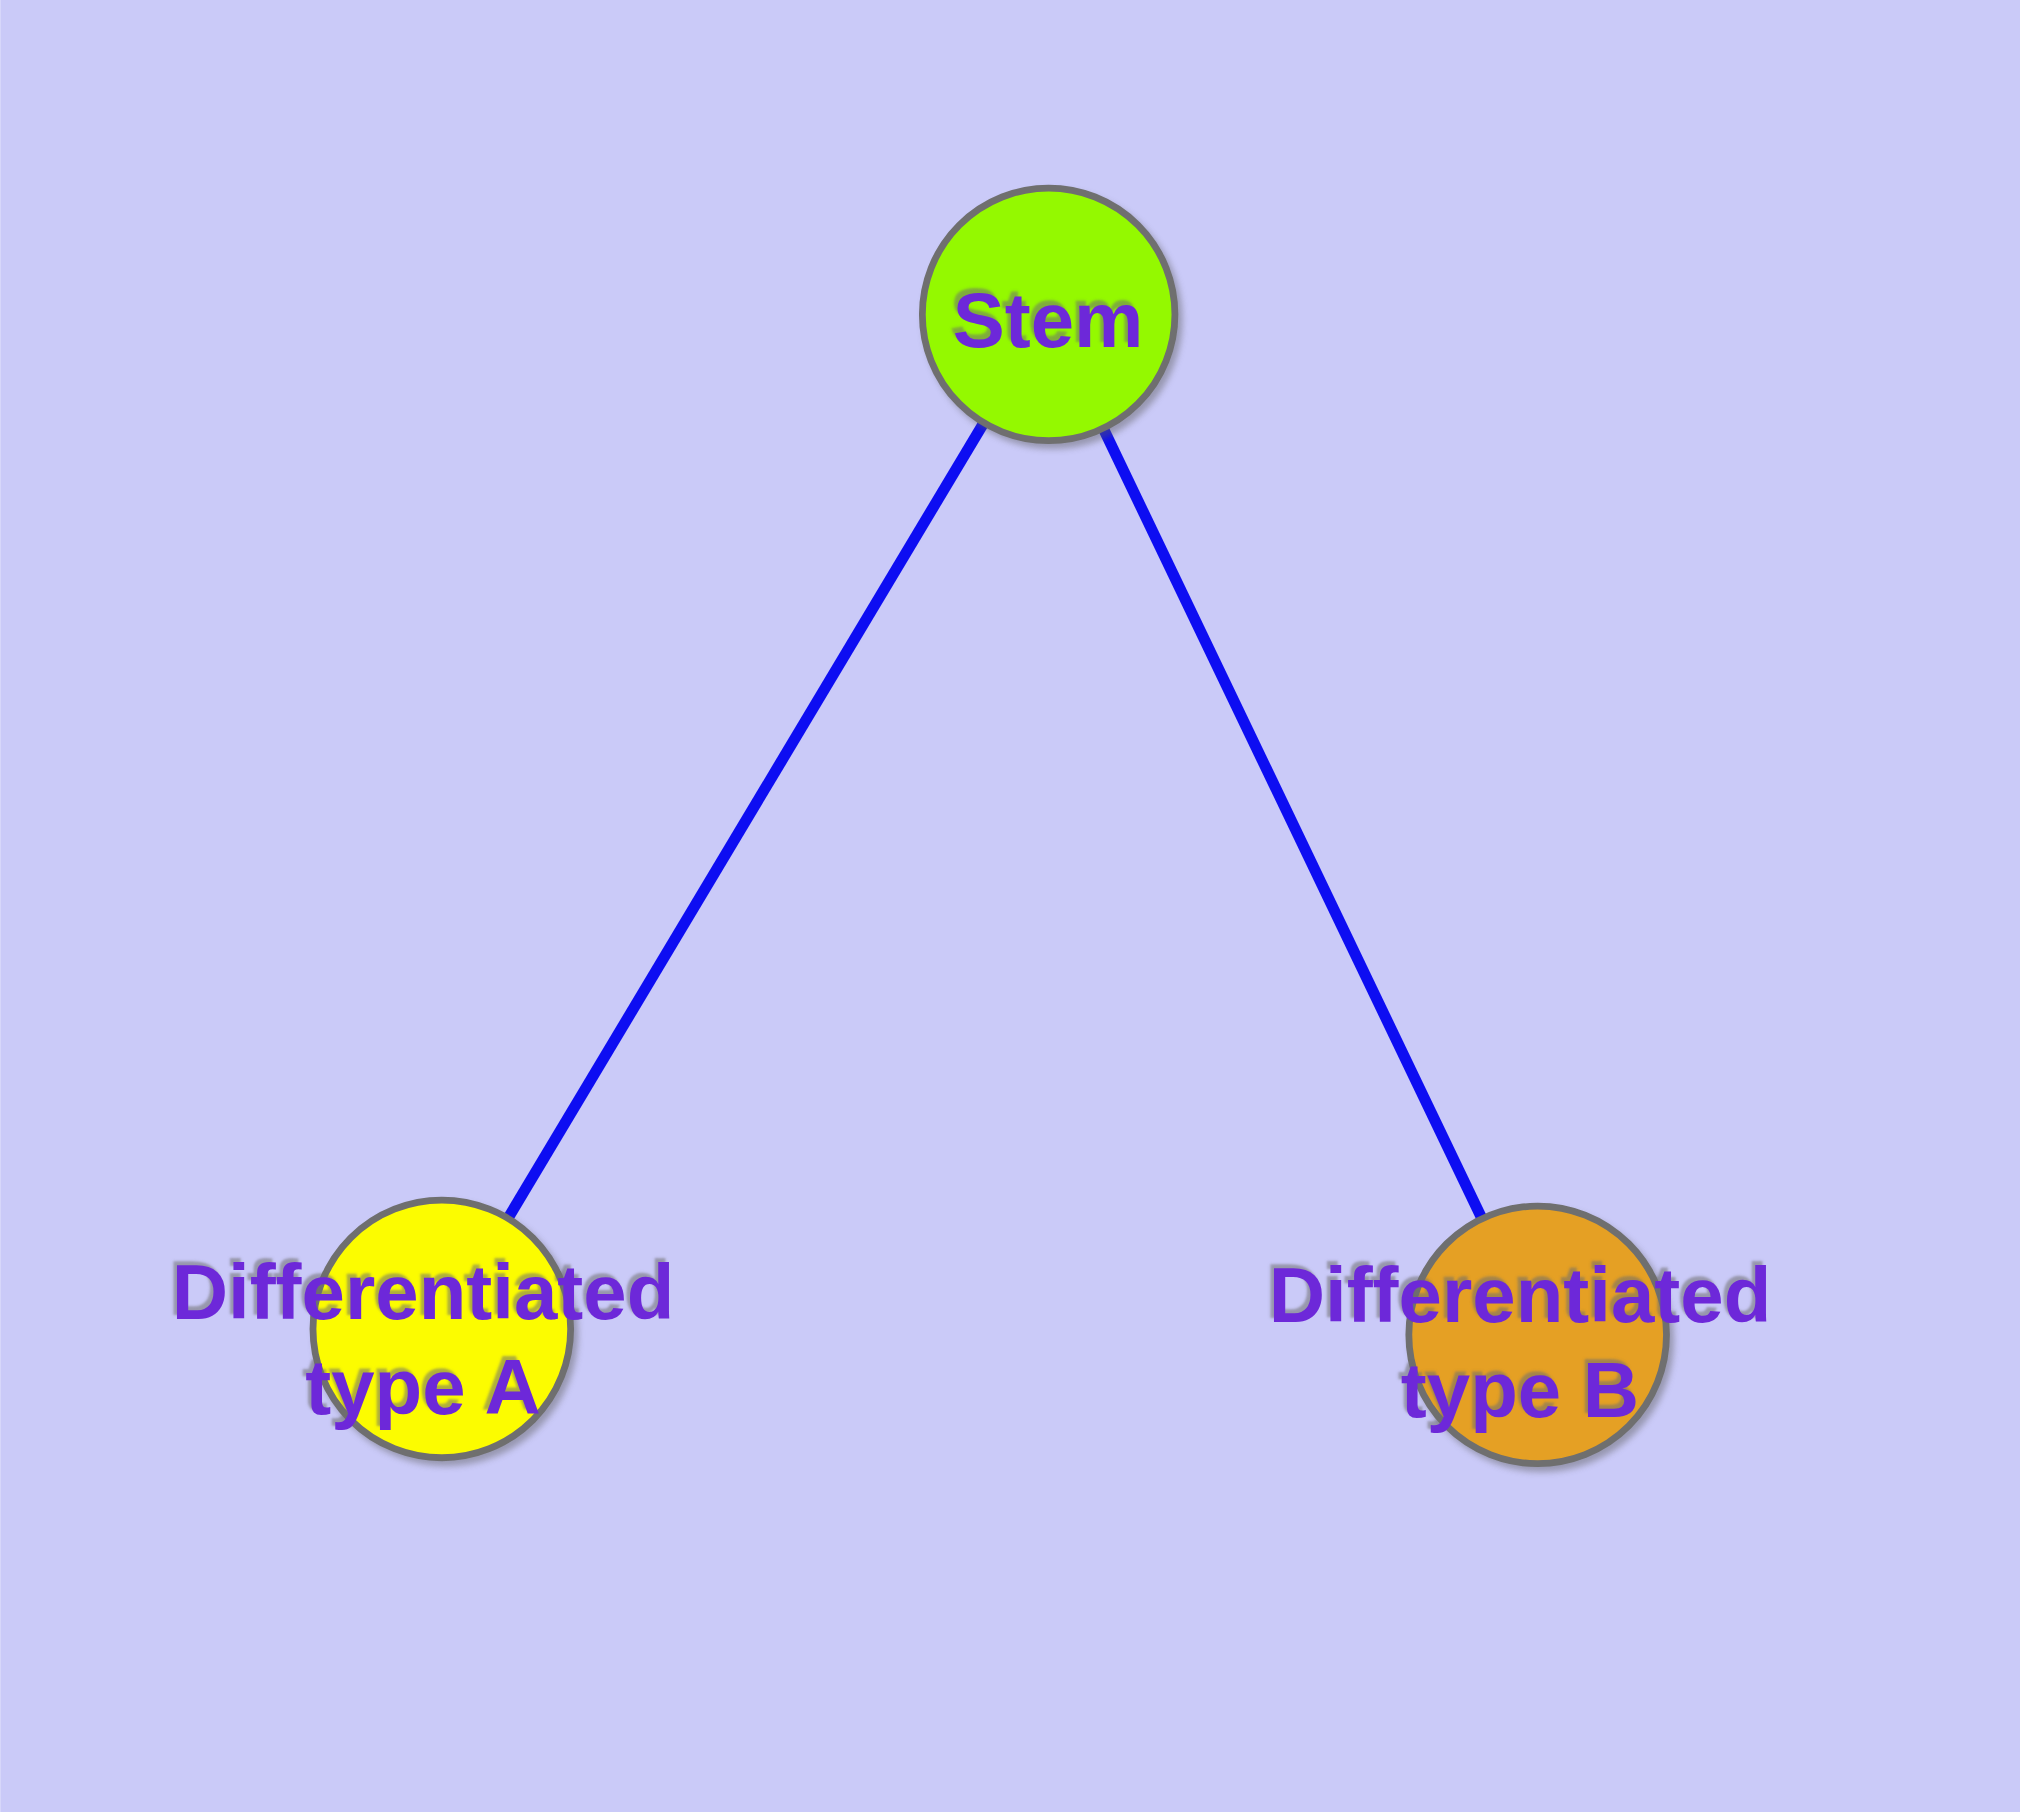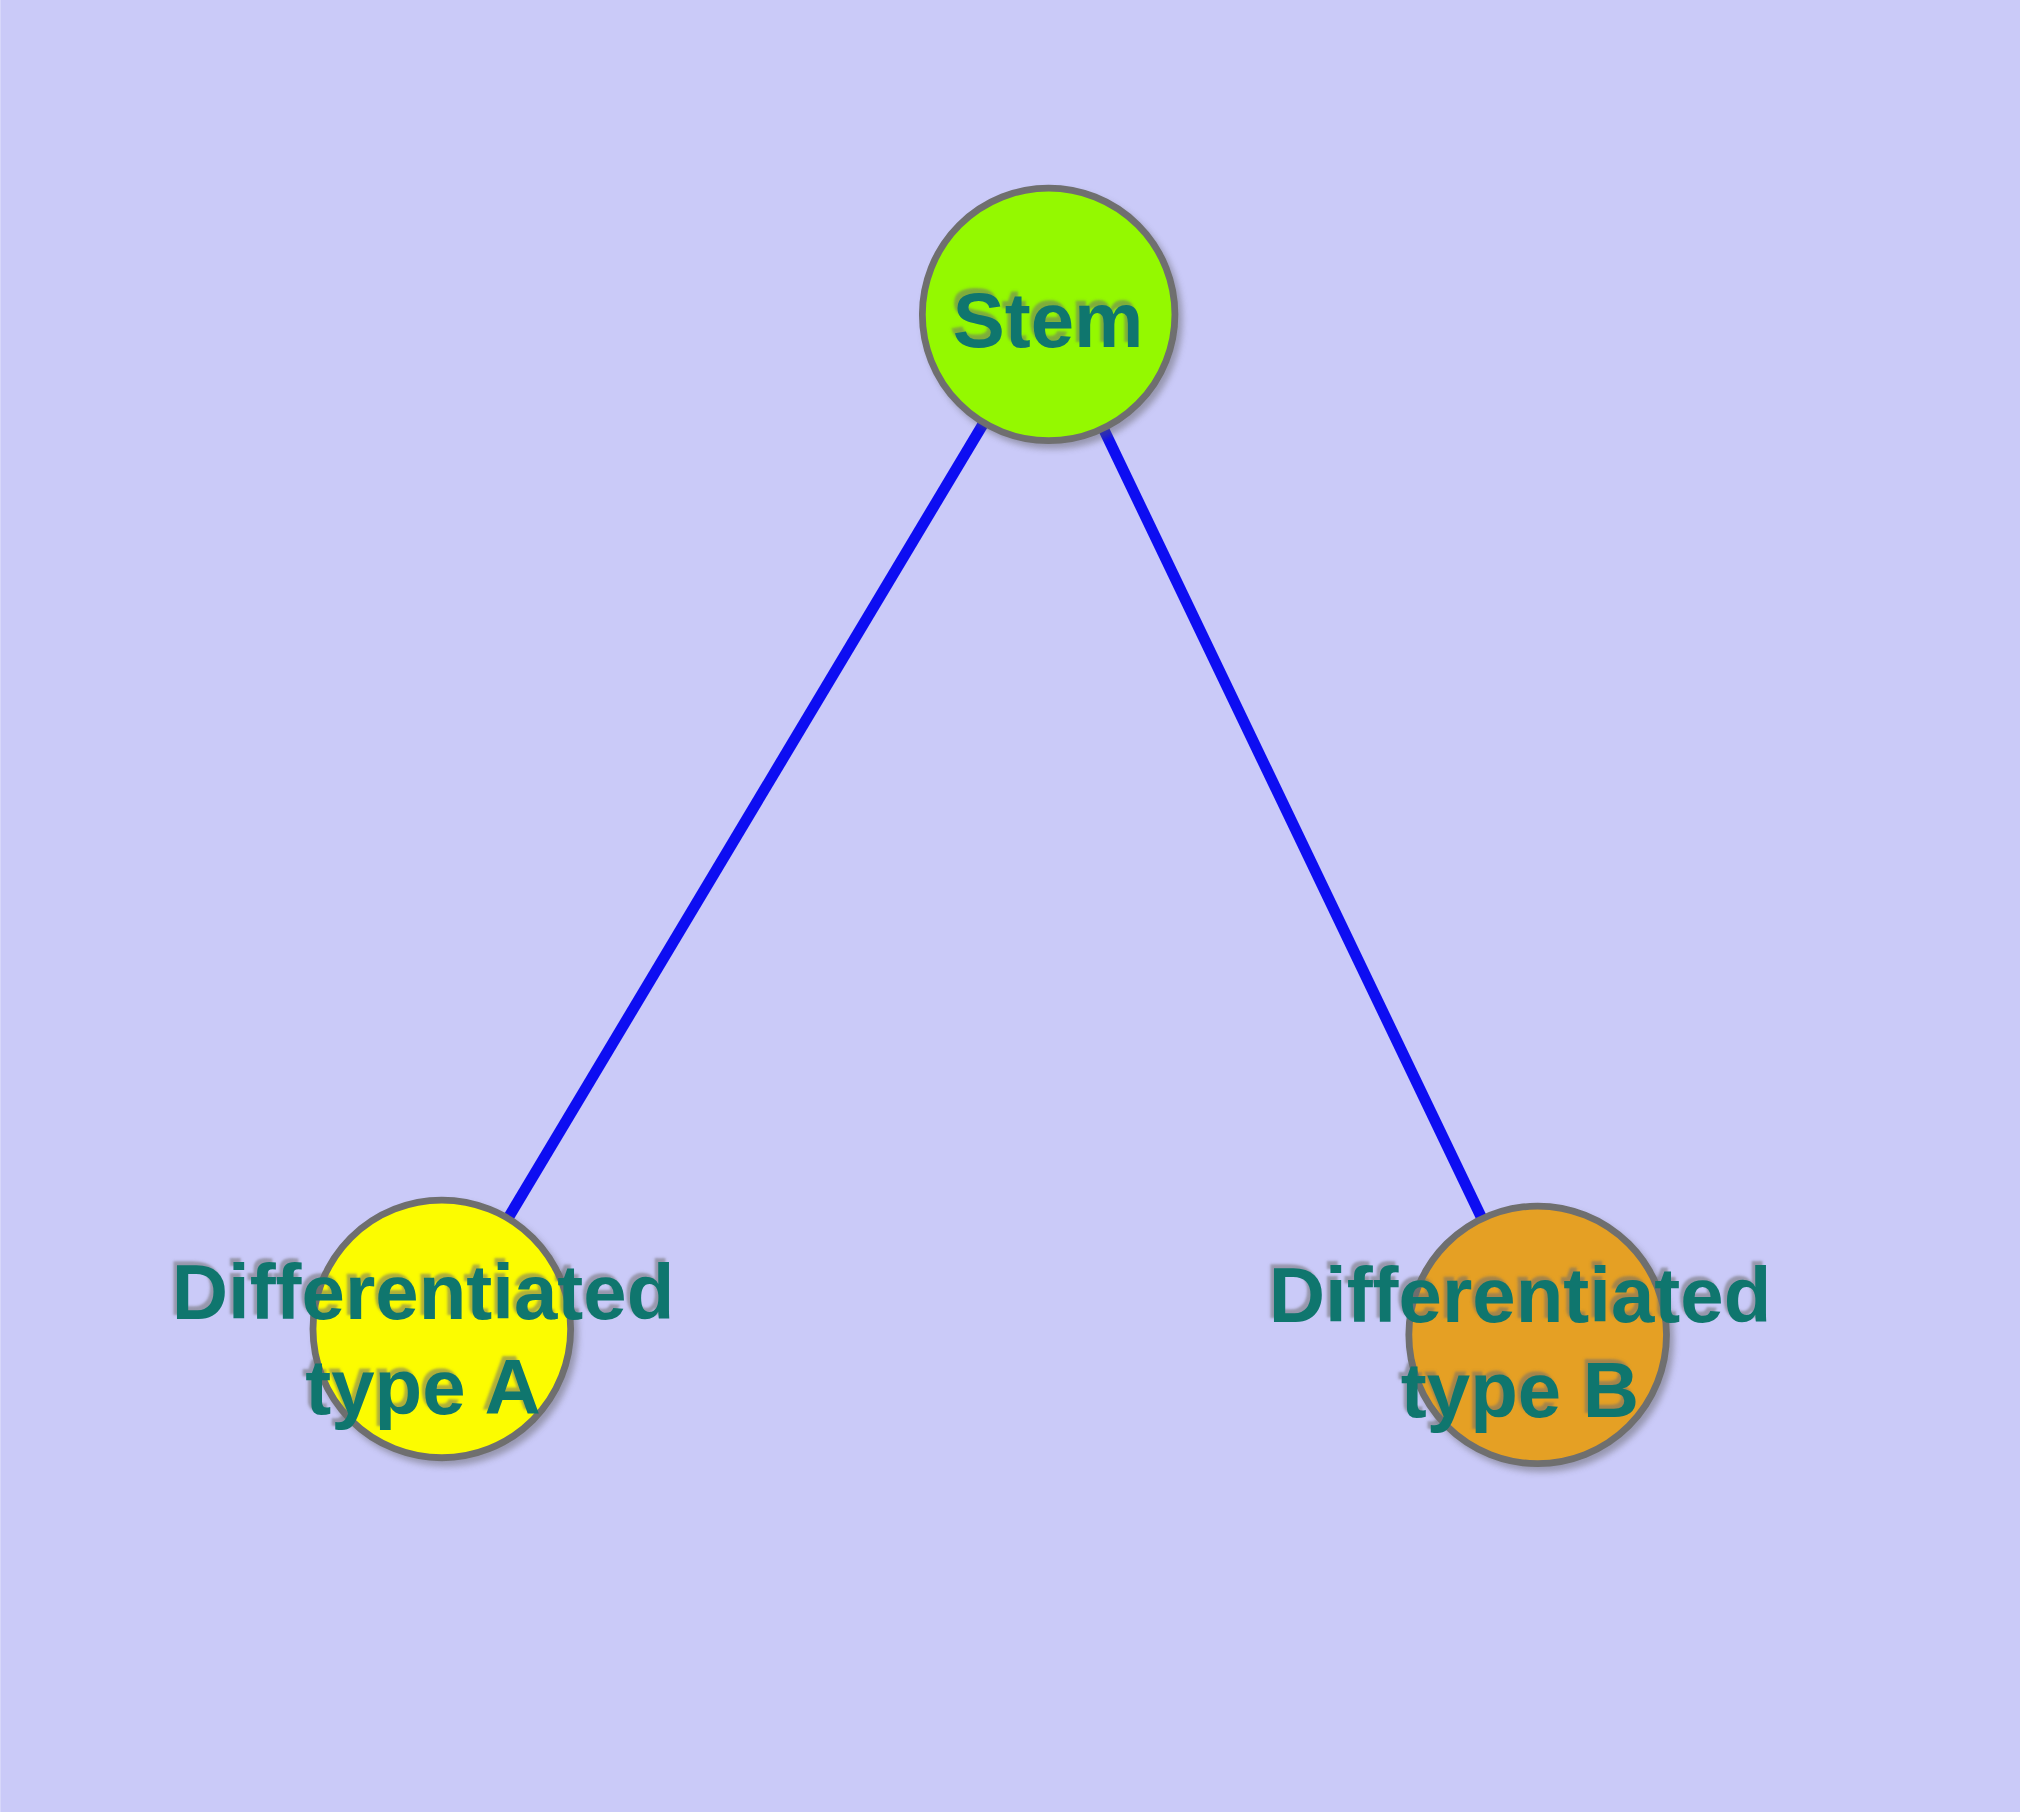--- a/index.html
+++ b/index.html
@@ -35,21 +35,21 @@
     stroke-linecap: butt;
   }
   .node-label {
     position: absolute;
     transform: translate(-50%, -50%);
     text-align: center;
     white-space: pre-line;
     font-weight: 700;
     font-size: 78px;
     line-height: 95px;
-    color: #0f766e;
+    color: #6d28d9;
     text-shadow: -3.4px -4.2px 2.5px rgba(110, 110, 110, 0.55);
     pointer-events: none;
   }
   .label-stem { left: 1048px; top: 320px; }
   .label-a    { left: 423px;  top: 1340px; }
   .label-b    { left: 1520px; top: 1343px; }
 </style>
 </head>
 <body>
 

